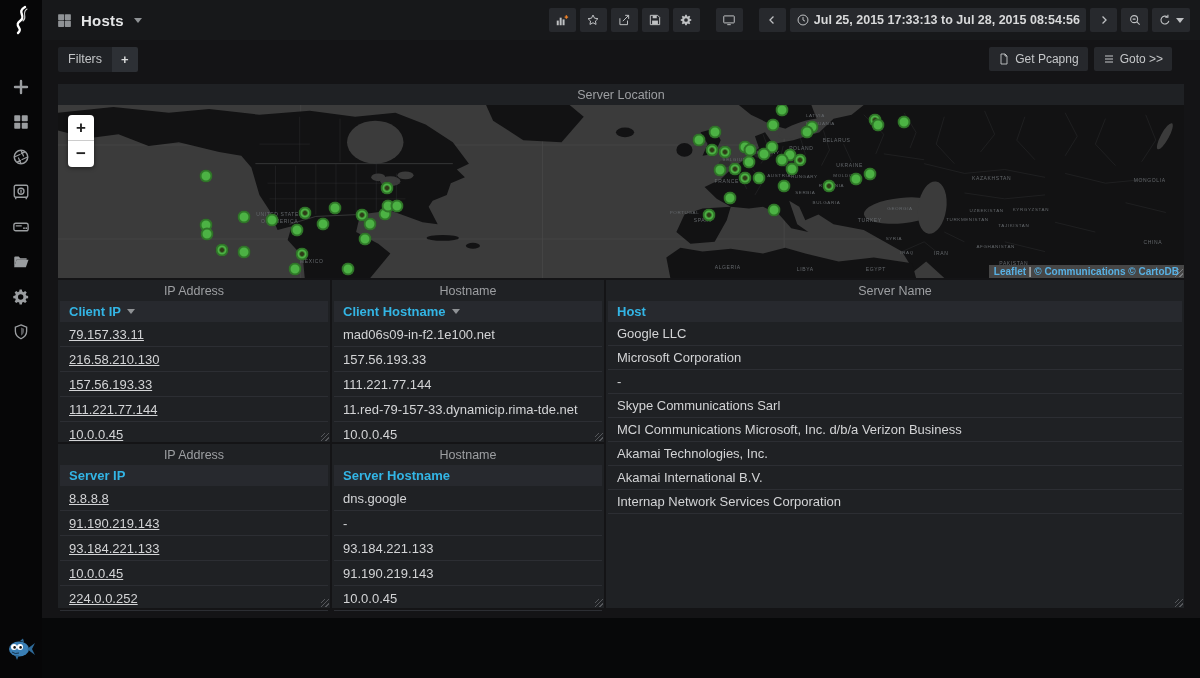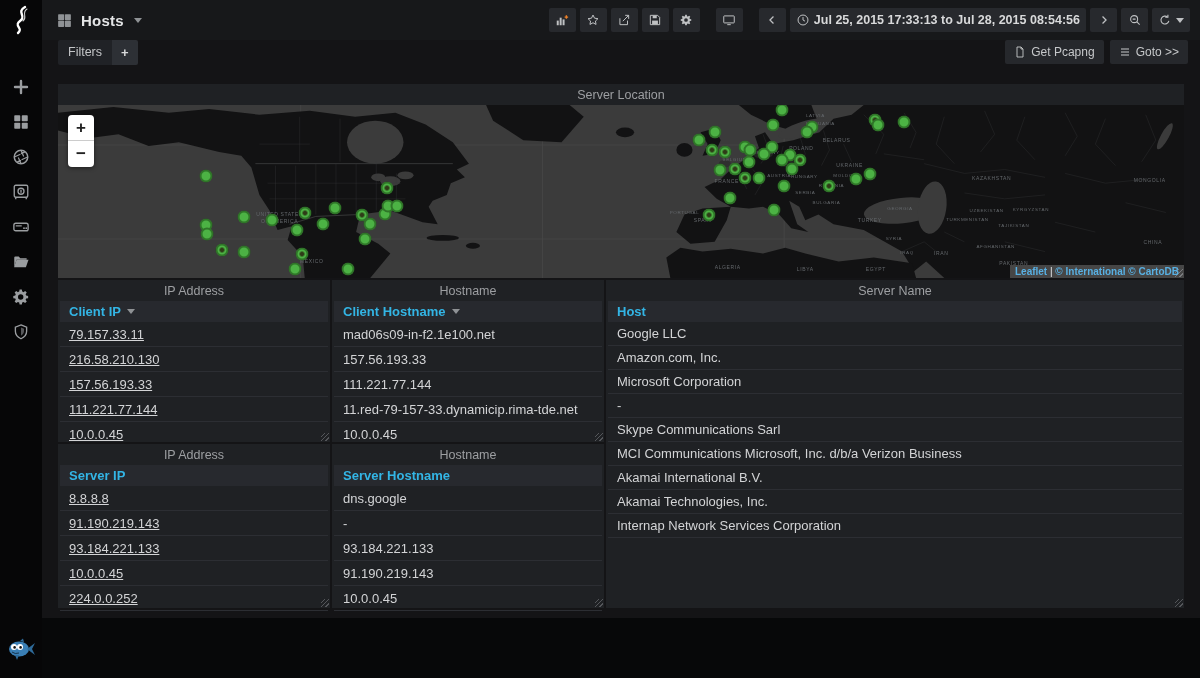--- a/index.html
+++ b/index.html
@@ -28,21 +28,21 @@
   .caret-down { width:0; height:0; border-left:4px solid transparent; border-right:4px solid transparent; border-top:5px solid #8f9295; margin-left:2px; }
   .nav-right { margin-left:auto; display:flex; align-items:center; gap:4px; }
   .nav-btn { height:24px; min-width:27px; padding:0 6px; background:#27292d; border-radius:2px;
              display:flex; align-items:center; justify-content:center; color:#bfc1c3; cursor:pointer; gap:4px; }
   .nav-btn svg { width:14px; height:14px; display:block; }
   .nav-gap { width:8px; }
   .timebox { font-size:12.5px; font-weight:bold; color:#d8d9da; white-space:nowrap;text-align:center; }
   .tiny-caret { width:0; height:0; border-left:4px solid transparent; border-right:4px solid transparent; border-top:5px solid #bfc1c3; }
 
   
-  .submenu { height:38px; background:#141416; display:flex; align-items:flex-start; padding:0 12px 0 16px; flex-shrink:0; }
+  .submenu { height:38px; background:#141416; display:flex; align-items:center; padding:0 28px 0 16px; flex-shrink:0; }
   .chip { display:flex; align-items:stretch; border-radius:2px; overflow:hidden; cursor:pointer; }
   .chip .chip-label { background:#202226; color:#c3c5c7; font-size:12.5px; padding:5px 10px; }
   .chip .chip-plus { background:#2d3035; color:#d8d9da; font-size:13px; font-weight:bold; padding:5px 9px; display:flex; align-items:center; }
   .sub-right { margin-left:auto; display:flex; gap:6px; }
   .sub-btn { background:#26282c; border-radius:2px; color:#c6c8ca; font-size:12px; padding:5px 9px;
              display:flex; align-items:center; gap:5px; cursor:pointer; }
   .sub-btn svg { width:12px; height:12px; }
 
   
   .dash { background:#141416; padding:6px 16px 10px 16px; flex-shrink:0;
@@ -417,21 +417,21 @@
             <div class="marker" style="left: 70.8408%; top: 42.9379%; background: rgb(76, 178, 68);"></div>
             <div class="marker" style="left: 72.093%; top: 40.113%; background: rgb(76, 178, 68);"></div>
             <div class="marker" style="left: 59.6601%; top: 53.6723%; background: rgb(76, 178, 68);"></div>
             <div class="marker" style="left: 57.7818%; top: 63.8418%; background: radial-gradient(circle, rgb(46, 59, 23) 0px, rgb(46, 59, 23) 34%, rgb(76, 178, 68) 42%);"></div>
             <div class="marker" style="left: 63.5957%; top: 60.452%; background: rgb(76, 178, 68);"></div>
           </div>
         <div class="zoomctl">
           <div>+</div>
           <div>−</div>
         </div>
-        <div class="attrib"><a>Leaflet</a><span> | </span><a>© International</a> <a>© CartoDB</a></div>
+        <div class="attrib"><a>Leaflet</a><span> | </span><a>© Communications</a> <a>© CartoDB</a></div>
       </div>
       <div class="resize-h"></div>
     </div>
 
     <div class="panel" style="grid-column:1;grid-row:2;">
       <div class="panel-title">IP Address</div>
       <div class="ttable">
           <div class="thead">
             <span>Client IP</span>
             <span class="sort-caret"></span>
@@ -461,27 +461,26 @@
       <div class="resize-h"></div>
     </div>
 
     <div class="panel" style="grid-column:3;grid-row:2 / 4;">
       <div class="panel-title">Server Name</div>
       <div class="ttable">
           <div class="thead">
             <span>Host</span>
           </div>
           <div class="trow srvrow"><span>Google LLC</span></div>
-          <div class="trow srvrow"><span>Amazon.com, Inc.</span></div>
           <div class="trow srvrow"><span>Microsoft Corporation</span></div>
           <div class="trow srvrow"><span>-</span></div>
           <div class="trow srvrow"><span>Skype Communications Sarl</span></div>
           <div class="trow srvrow"><span>MCI Communications Microsoft, Inc. d/b/a Verizon Business</span></div>
+          <div class="trow srvrow"><span>Akamai Technologies, Inc.</span></div>
           <div class="trow srvrow"><span>Akamai International B.V.</span></div>
-          <div class="trow srvrow"><span>Akamai Technologies, Inc.</span></div>
           <div class="trow srvrow"><span>Internap Network Services Corporation</span></div>
         </div>
       <div class="resize-h"></div>
     </div>
 
     <div class="panel" style="grid-column:1;grid-row:3;">
       <div class="panel-title">IP Address</div>
       <div class="ttable">
           <div class="thead">
             <span>Server IP</span>

